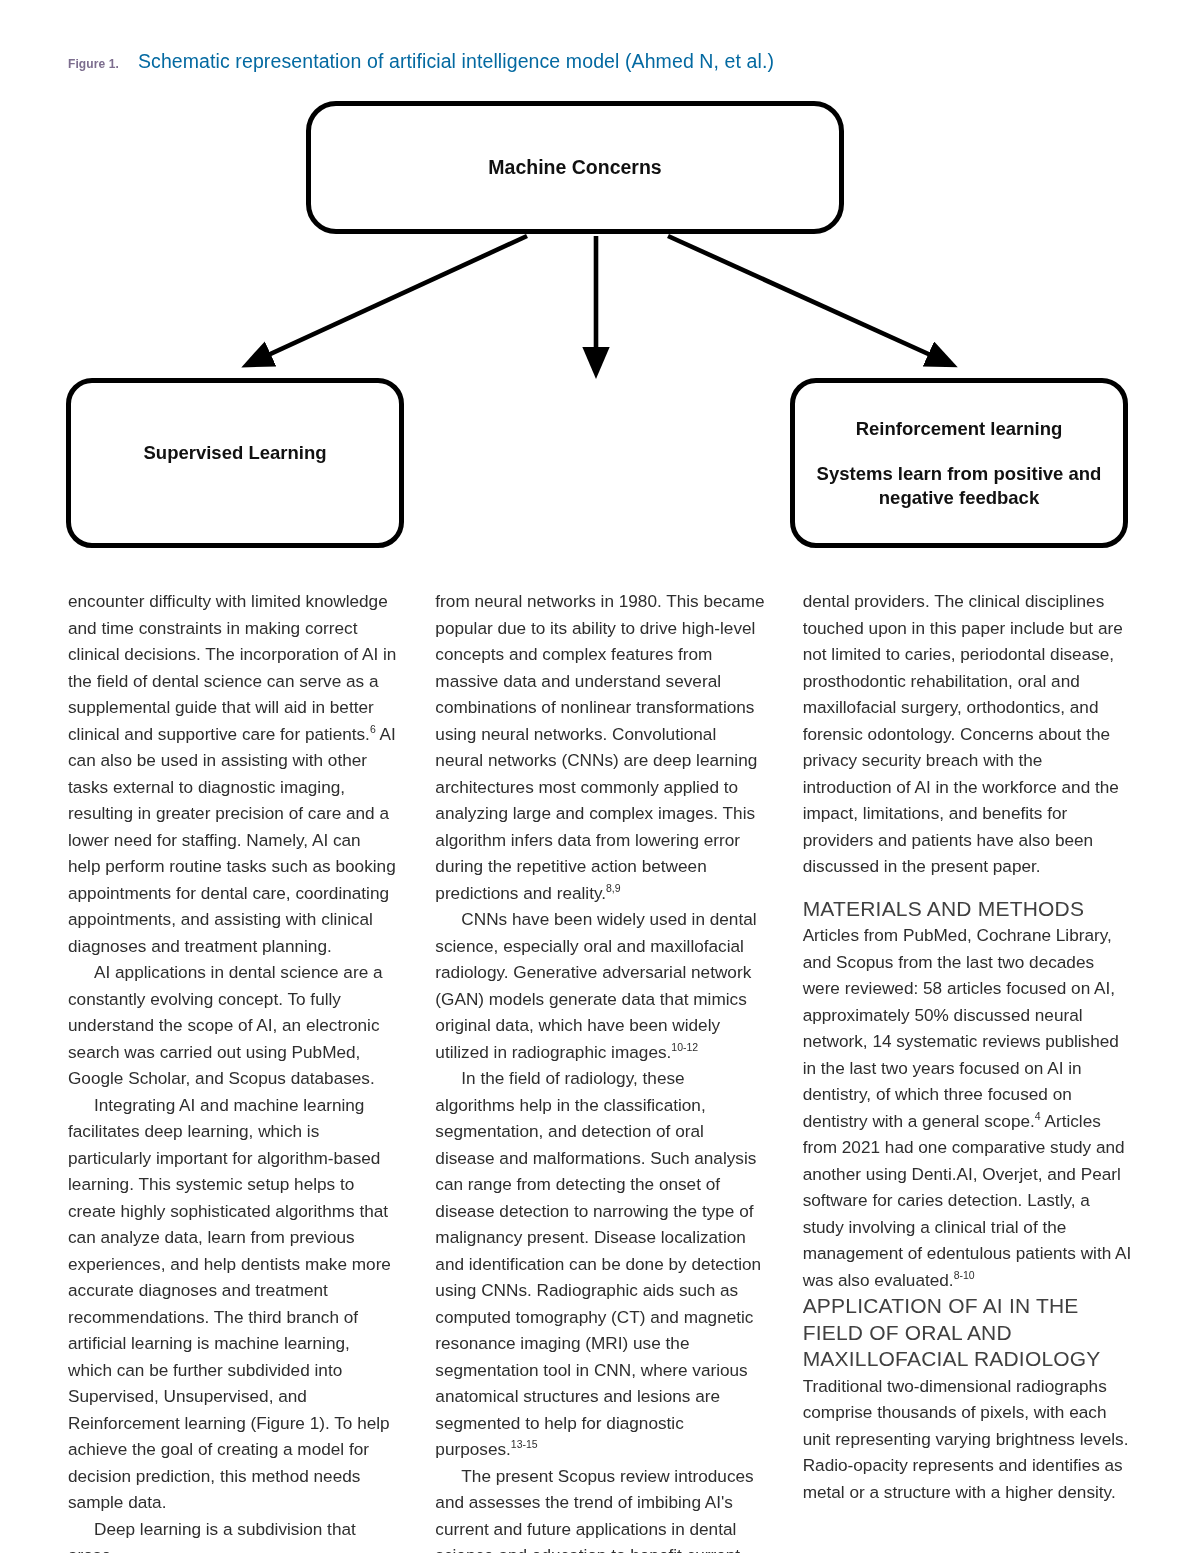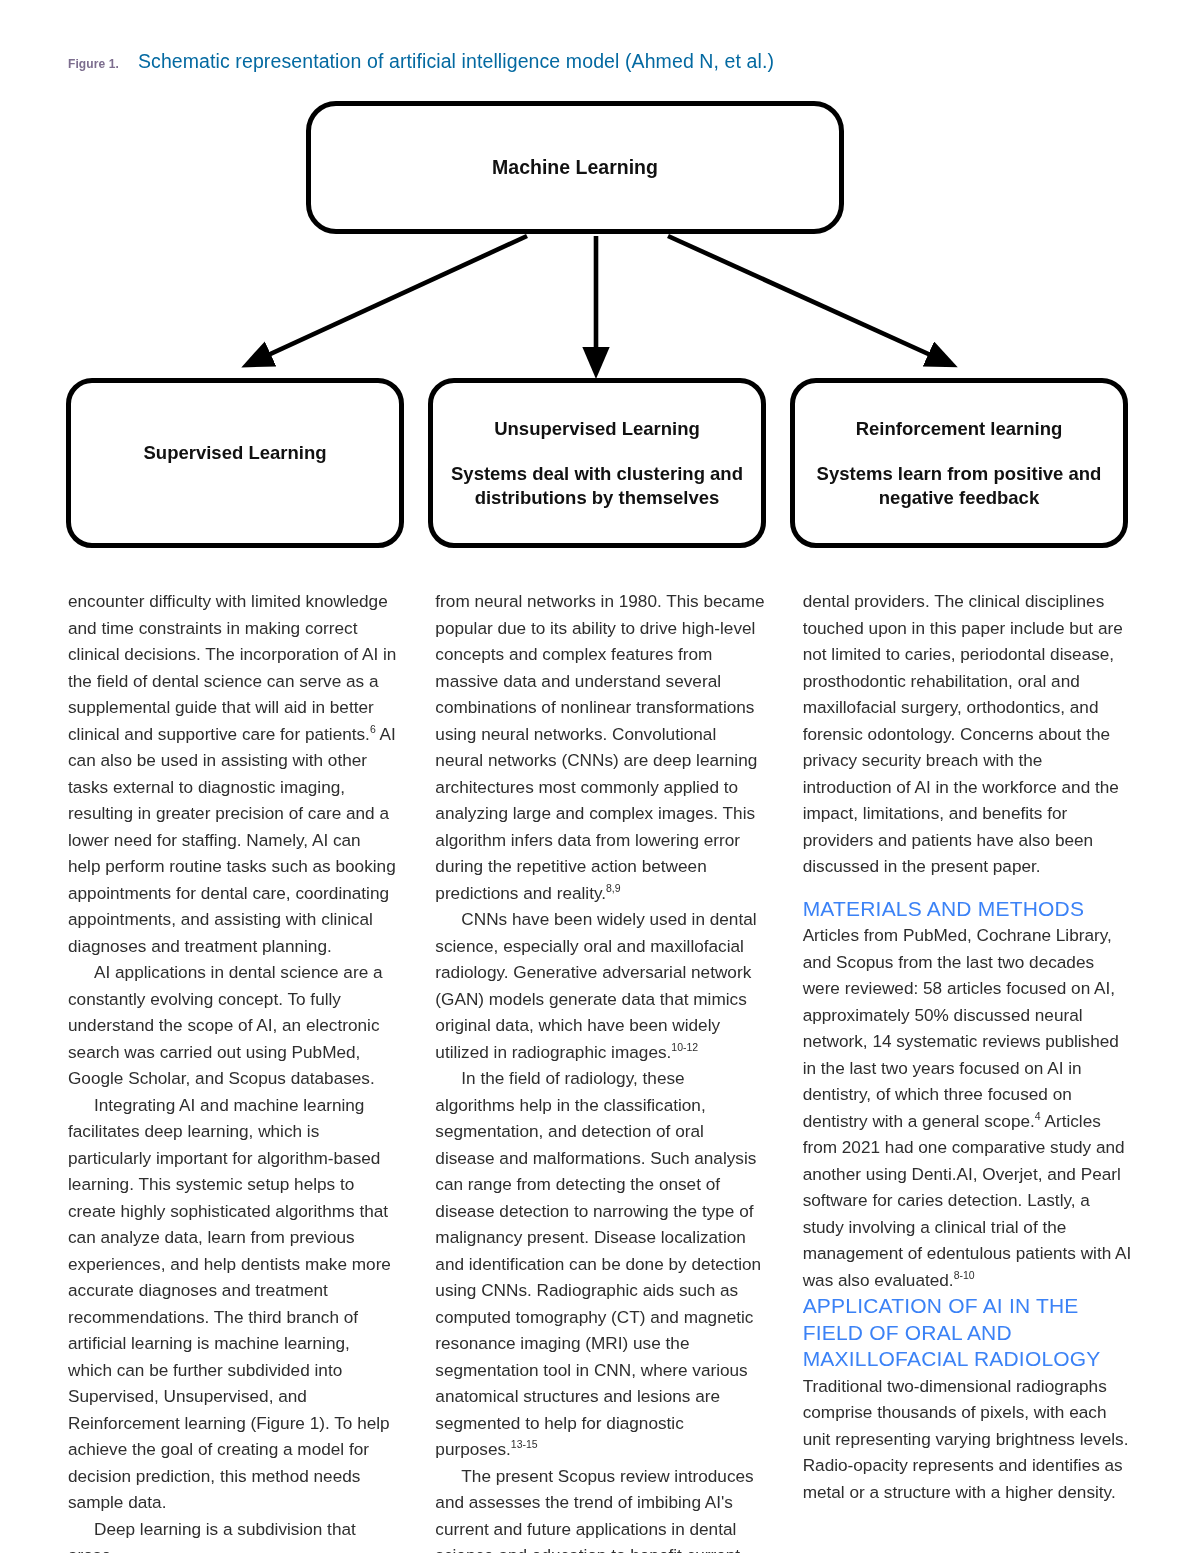--- a/index.html
+++ b/index.html
@@ -120,21 +120,21 @@
     color: #2e2e2e;
     text-align: left;
   }
   .col p {
     margin: 0;
   }
   .col p.indent {
     text-indent: 26px;
   }
   .sec-head {
-    color: #3b82f6;
+    color: #404040;
     font-size: 21px;
     line-height: 26.5px;
     letter-spacing: 0.2px;
     margin: 14px 0 0 0;
     font-weight: 400;
   }
   .sec-head.first { margin-top: 16px; }
   sup {
     font-size: 10.5px;
     line-height: 0;
@@ -182,31 +182,27 @@
       </defs>
 
       <line x1="527" y1="146" x2="253" y2="272" stroke="#000000" stroke-width="4.6" marker-end="url(#ah)"></line>
 
       <line x1="596" y1="146" x2="596" y2="276" stroke="#000000" stroke-width="4.6" marker-end="url(#ah)"></line>
 
       <line x1="668" y1="146" x2="946" y2="272" stroke="#000000" stroke-width="4.6" marker-end="url(#ah)"></line>
     </svg>
 
     <div class="node node-root">
-      <span>Machine Learning</span>
+      <span>Machine Concerns</span>
     </div>
 
     <div class="node node-child node-sup">
       <span class="title">Supervised Learning</span>
     </div>
 
-    <div class="node node-child node-unsup">
-      <span class="title">Unsupervised Learning</span>
-      <span class="desc">Systems deal with clustering and distributions by themselves</span>
-    </div>
 
     <div class="node node-child node-rein">
       <span class="title">Reinforcement learning</span>
       <span class="desc">Systems learn from positive and negative feedback</span>
     </div>
   </div>
 
   <div class="columns">
 
     <div class="col">

